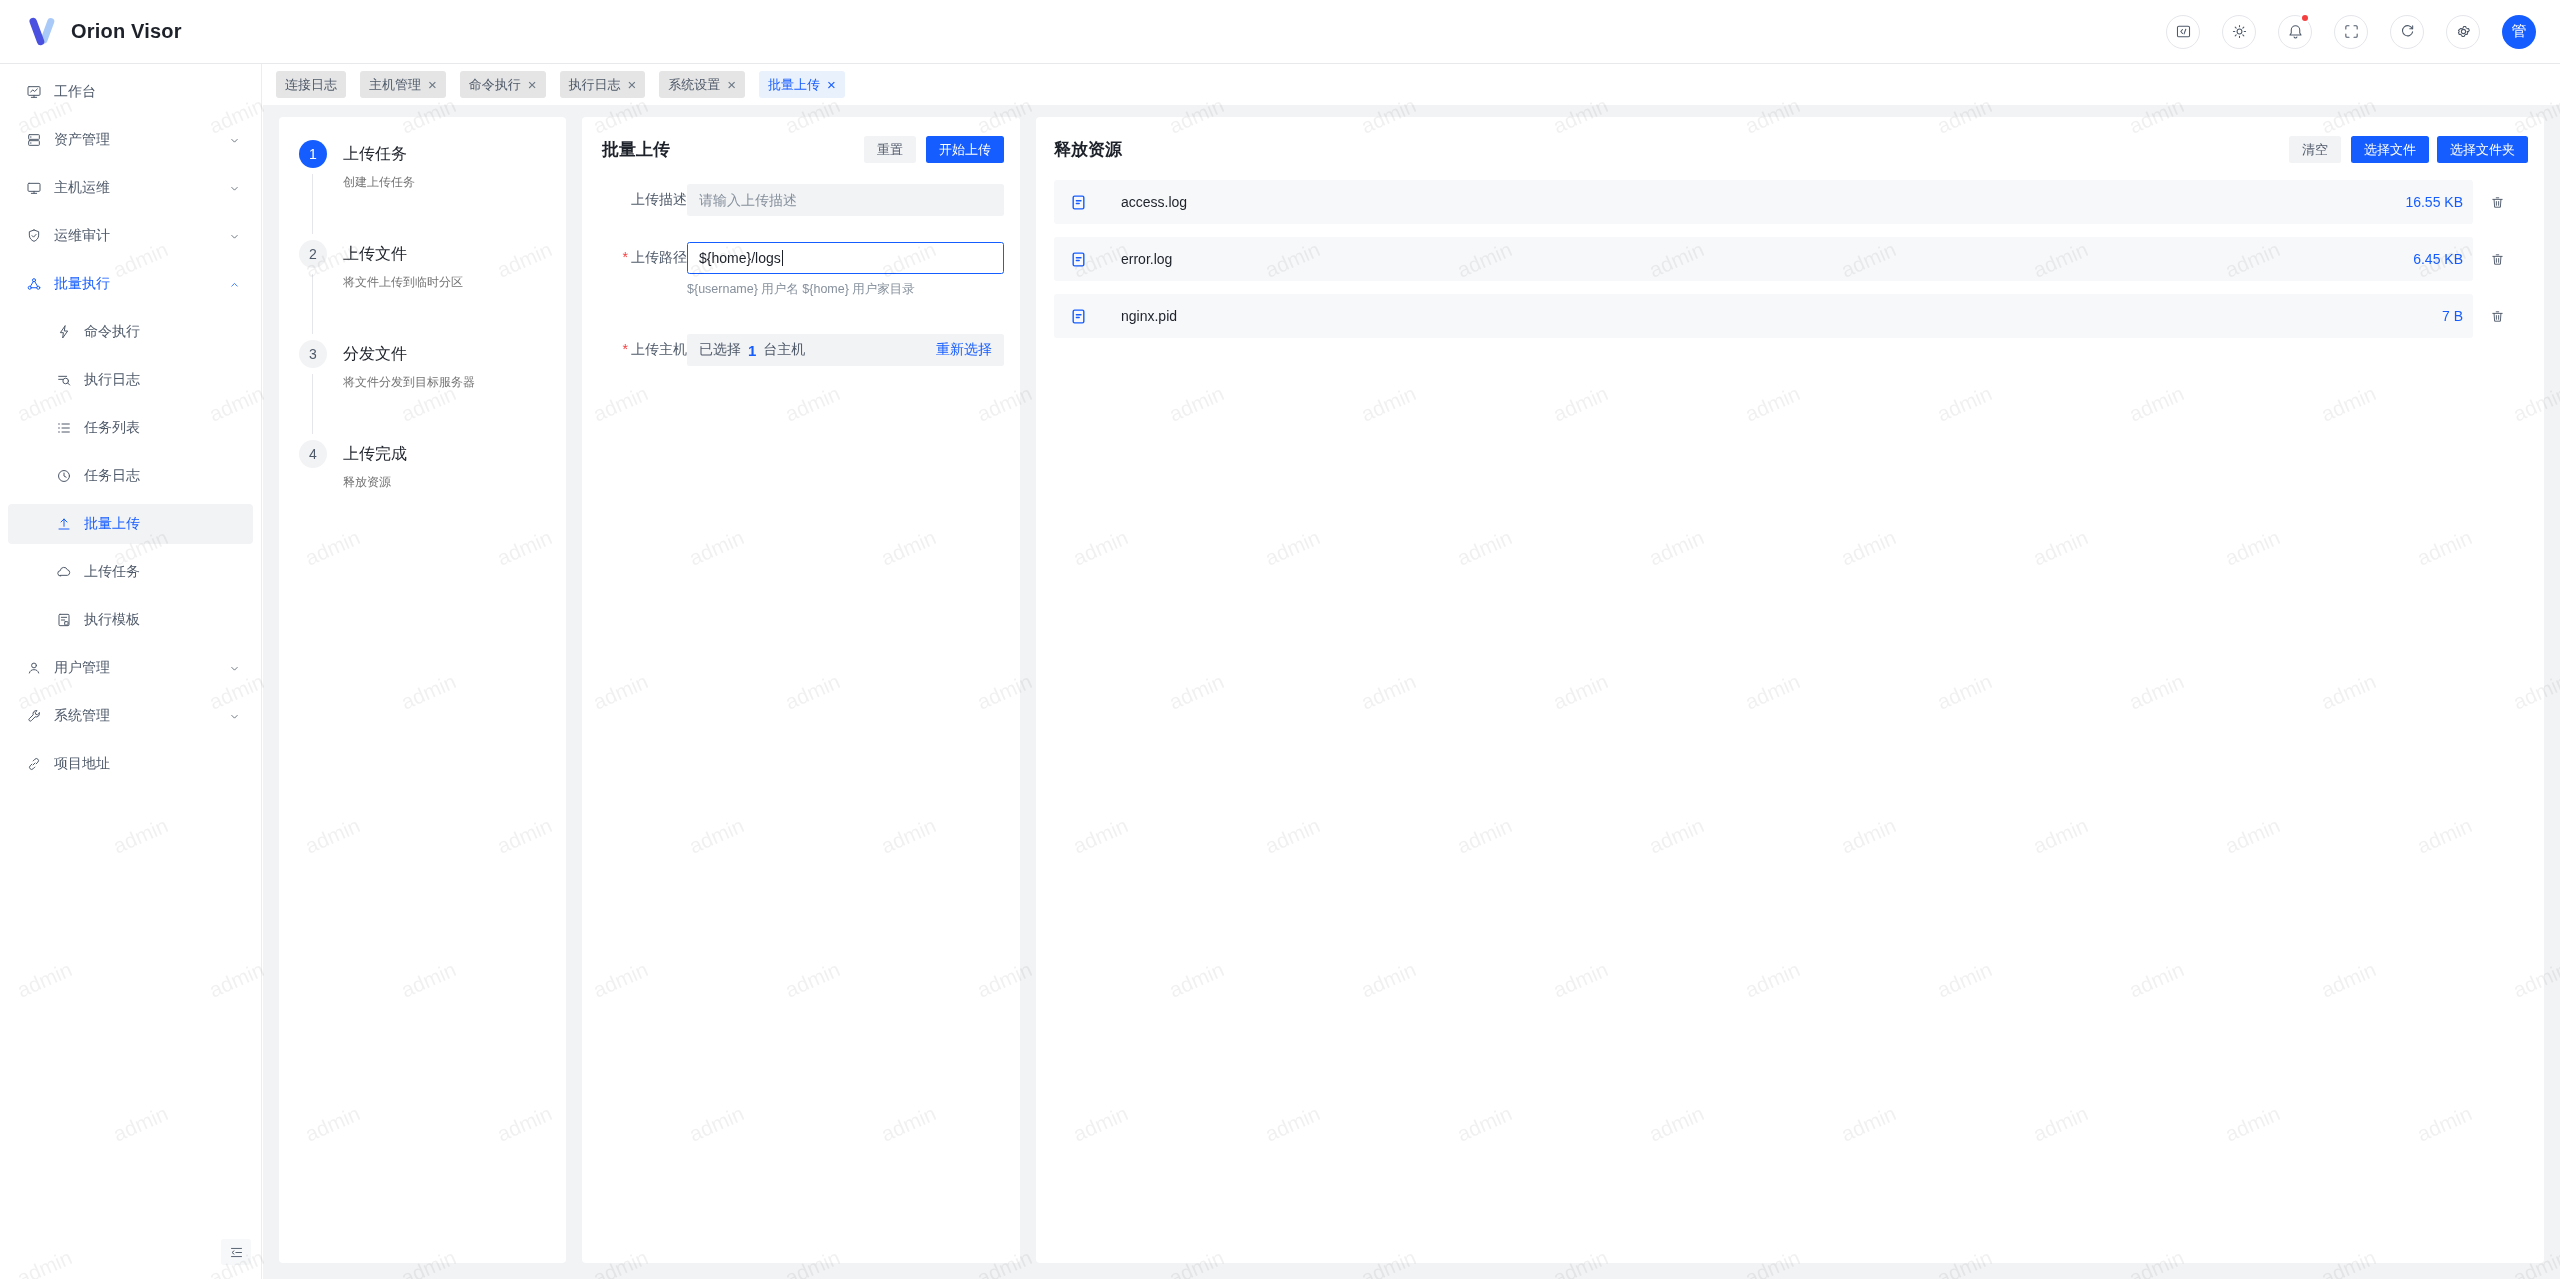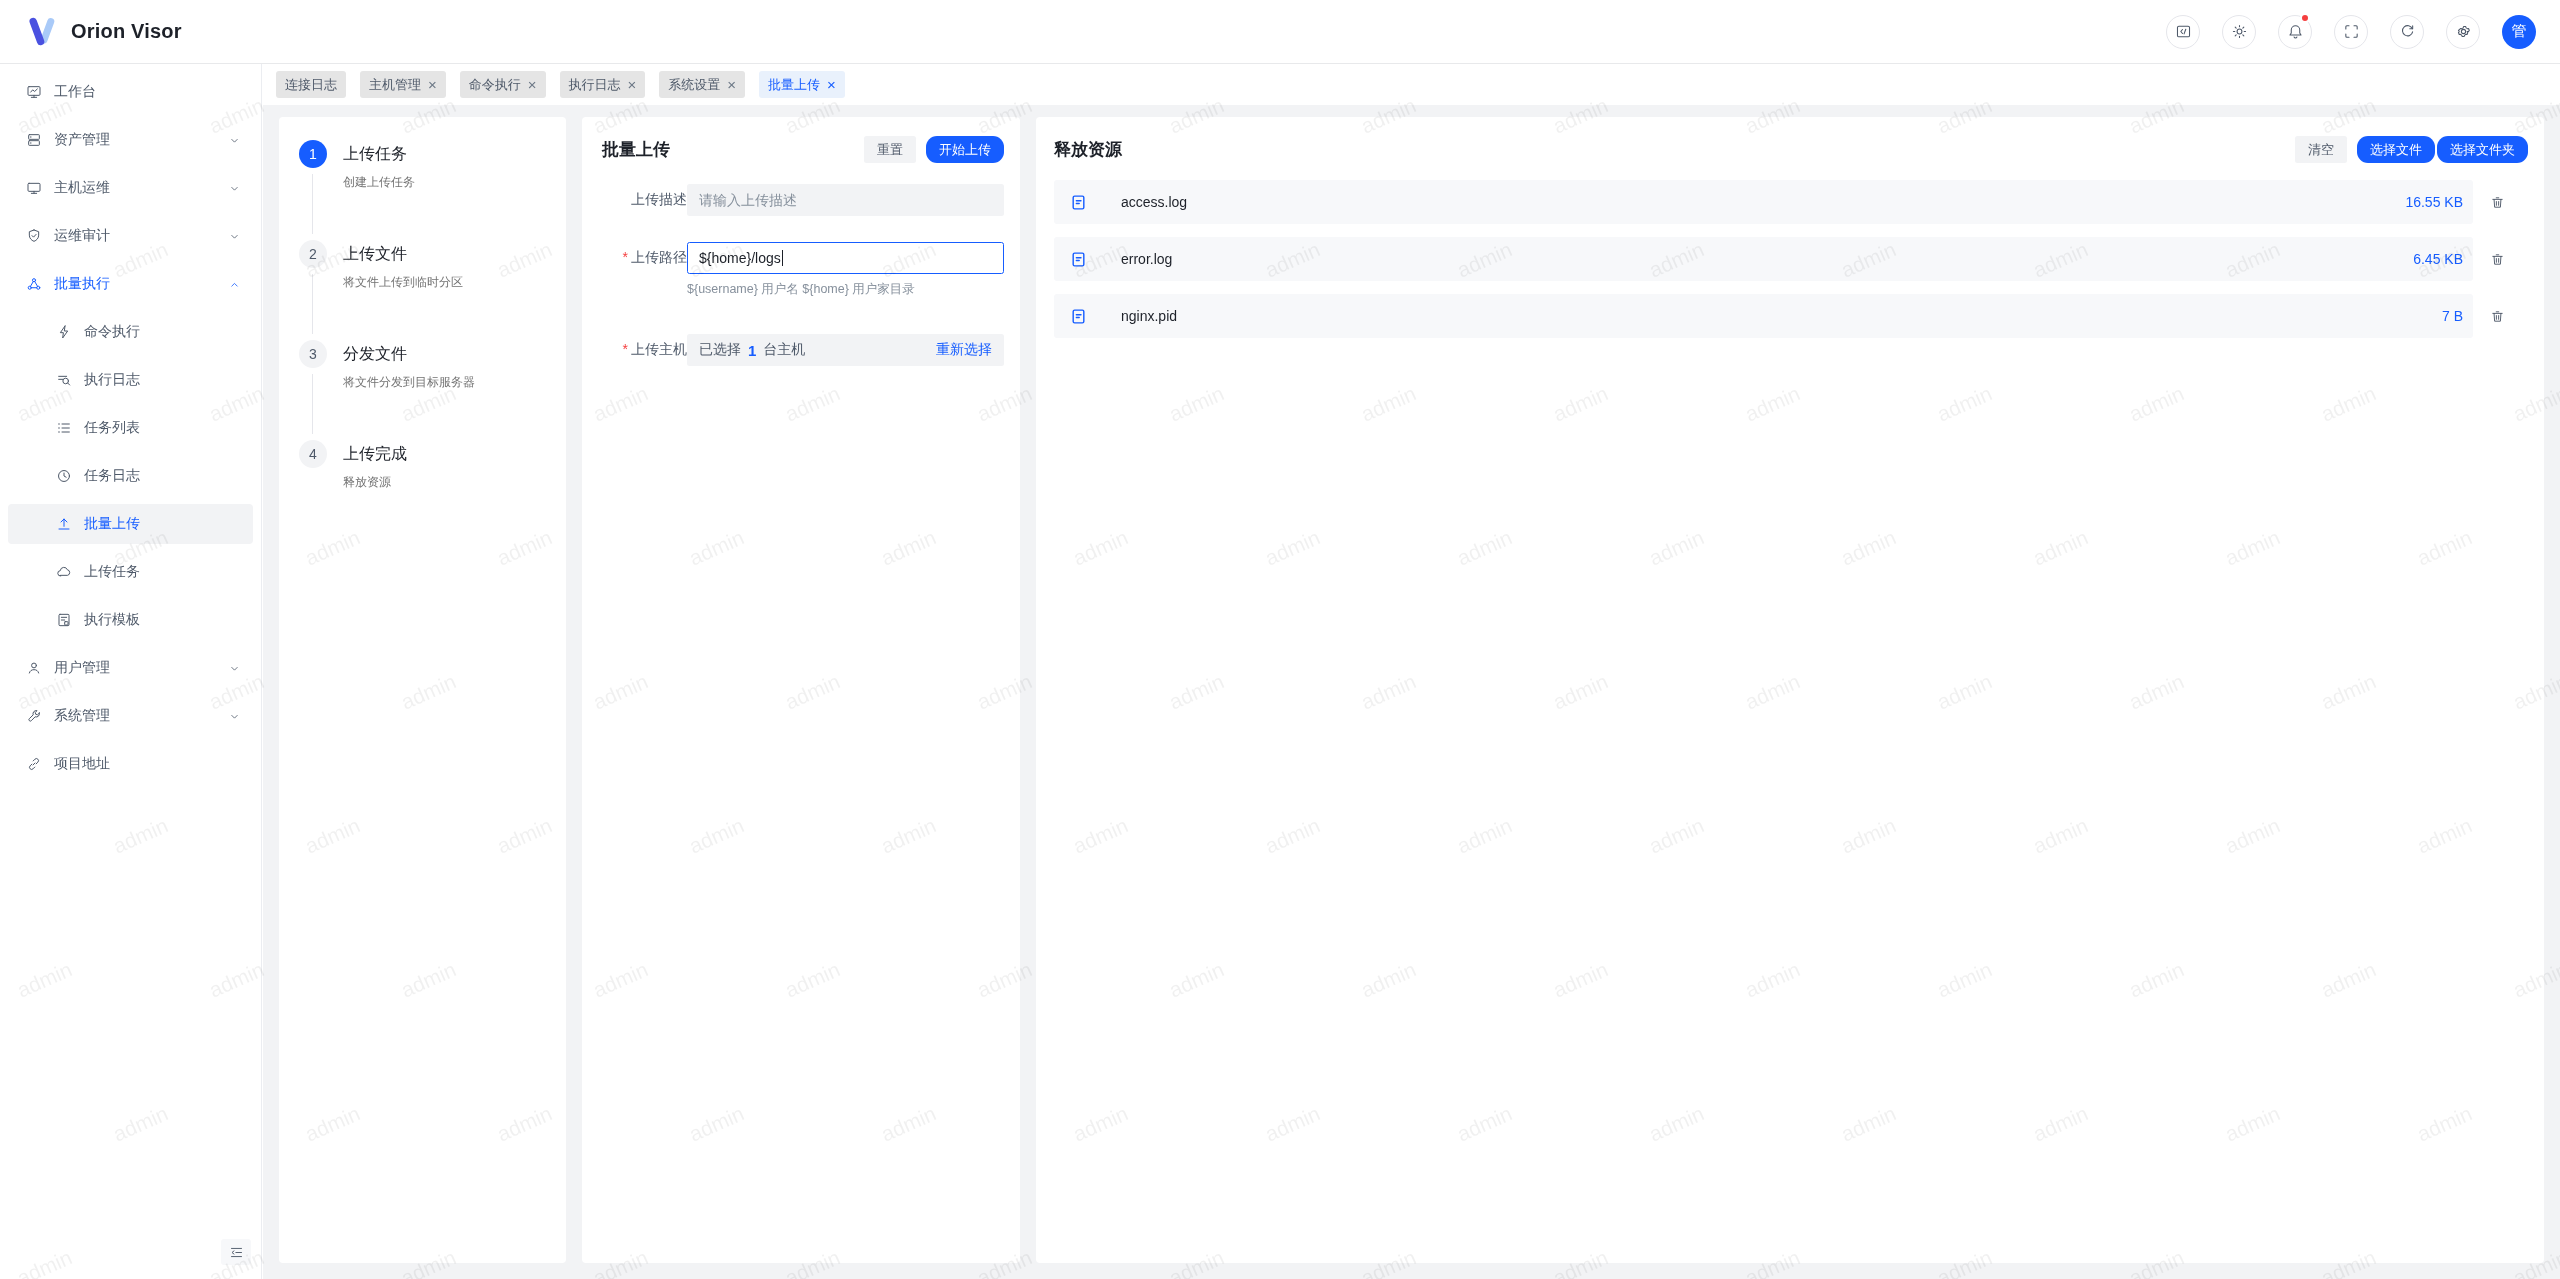--- a/index.html
+++ b/index.html
@@ -99,23 +99,23 @@
 
   
   .panel-header { display: flex; align-items: center; justify-content: space-between; }
   .panel-title { font-size: 17px; font-weight: 700; color: #1d2129; }
   .btn {
     height: 27px; padding: 0 13px; border: none; border-radius: 2.5px;
     font-size: 13px; display: inline-flex; align-items: center;
     cursor: pointer; font-family: inherit; white-space: nowrap;
   }
   .btn-secondary { background: #f2f3f5; color: #4e5969; }
-  .btn-primary { background: #165dff; color: #fff; border-radius: 11px; }
+  .btn-primary { background: #165dff; color: #fff; }
   .btn-row { display: flex; align-items: center; gap: 10px; }
-  .btn-group { display: flex; gap: 2px; }
+  .btn-group { display: flex; gap: 8px; }
 
   
   .form-panel { width: 438px; flex: none; padding: 19px 16px 16px 20px; }
   .form-panel .panel-header { margin-bottom: 21px; }
   .form-row { display: flex; margin-bottom: 26px; }
   .form-row.tight { margin-bottom: 0; }
   .form-label {
     width: 85px; flex: none; text-align: right; 
     font-size: 14px; color: #4e5969; padding-top: 7px; white-space: nowrap;
   }

